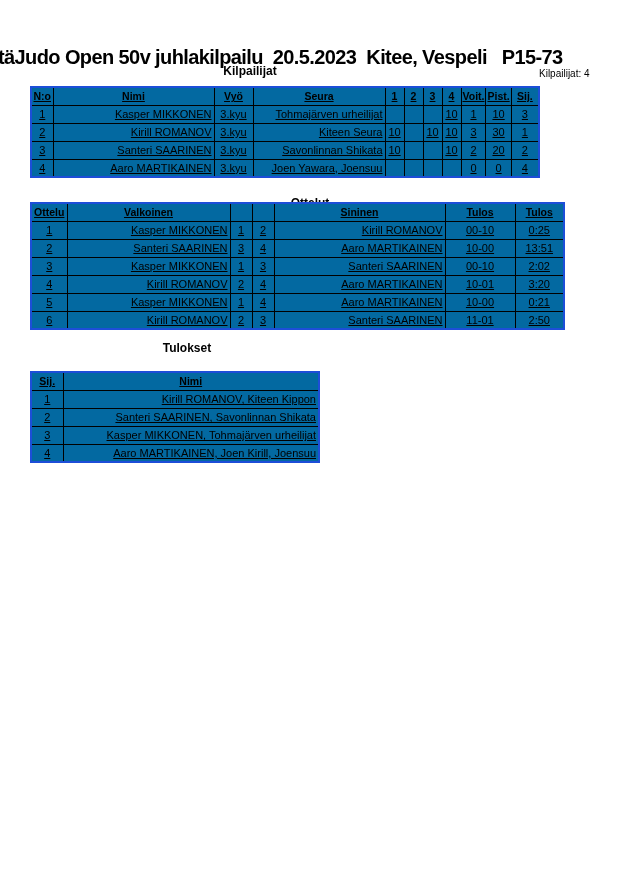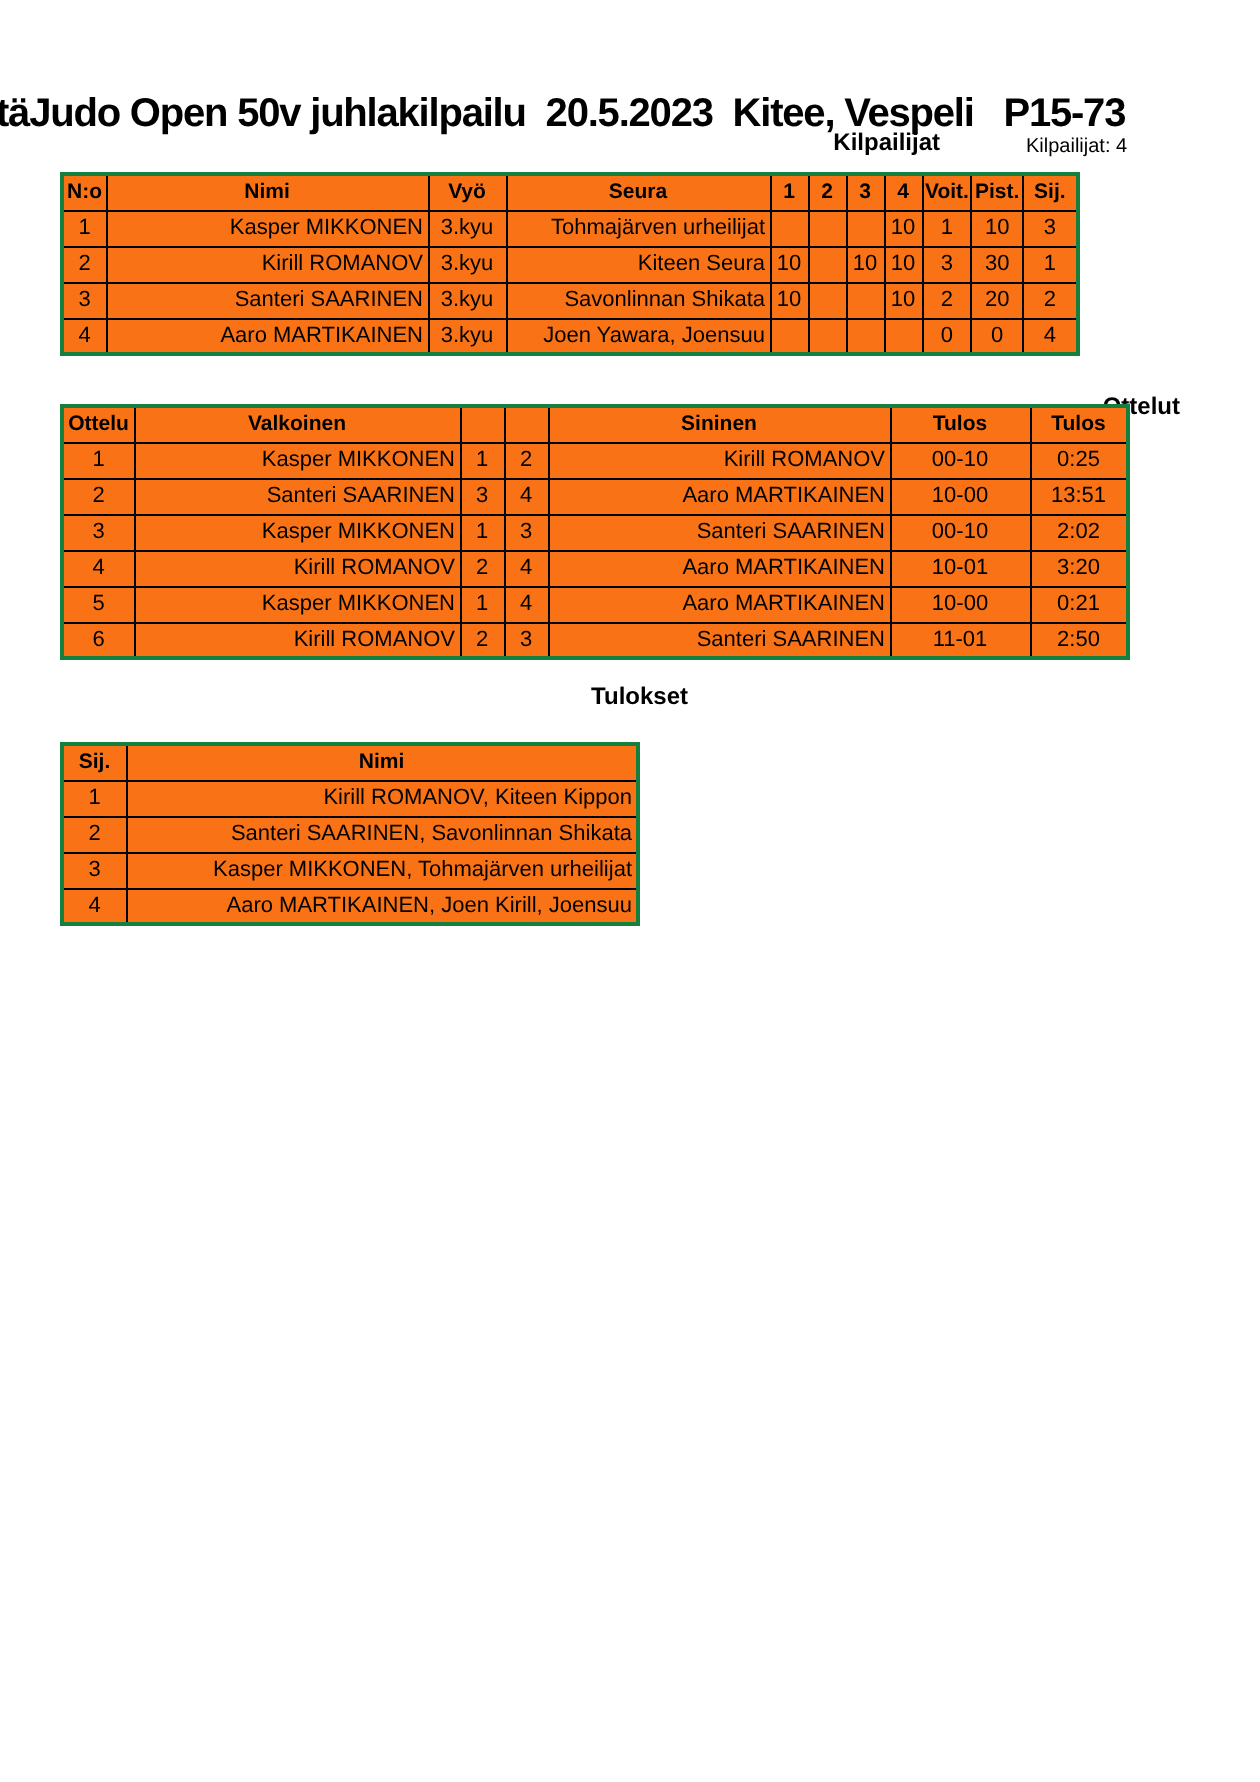--- a/index.html
+++ b/index.html
@@ -6,29 +6,29 @@
   html, body {
     width:630px; height:891px; background:#fff; color:#000;
     font-family:"Liberation Sans", sans-serif; overflow:hidden;
   }
   .page { position:relative; width:630px; height:793px; background:#fff; overflow:hidden; }
 
   .title {
     position:absolute; top:46px; left:-2px;
     font-size:20px; font-weight:bold; letter-spacing:-0.6px; white-space:pre;
   }
-  .heading { position:absolute; font-size:12px; font-weight:bold; text-align:right; }
+  .heading { position:absolute; font-size:12px; font-weight:bold; text-align:center; }
   .h-kilpailijat { top:64px; left:30px; width:440px; }
   .h-ottelut    { top:196px; left:30px; width:560px; }
   .h-tulokset   { top:341px; left:30px; width:314px; }
-  .count-label  { position:absolute; top:68px; left:513px; font-size:10px; }
+  .count-label  { position:absolute; top:68px; left:539px; font-size:10px; }
 
   table.t {
     position:absolute; border-collapse:collapse; table-layout:fixed;
-    border:2px solid #15803d; background:#f97316;
+    border:2px solid #1d4ed8; background:#0369a1;text-decoration:underline;
   }
   .t th, .t td {
     border:1px solid #000; height:18px; padding:0 2px;
     font-size:11px; white-space:nowrap; overflow:hidden; vertical-align:middle;
   }
   .t th { font-weight:bold; font-size:10.5px; text-align:center; padding:0 1px; }
   .t td.c { text-align:center; }
   .t td.l { text-align:right; padding-left:4px; }
 
   .t1 { top:86px;  left:30px; }

